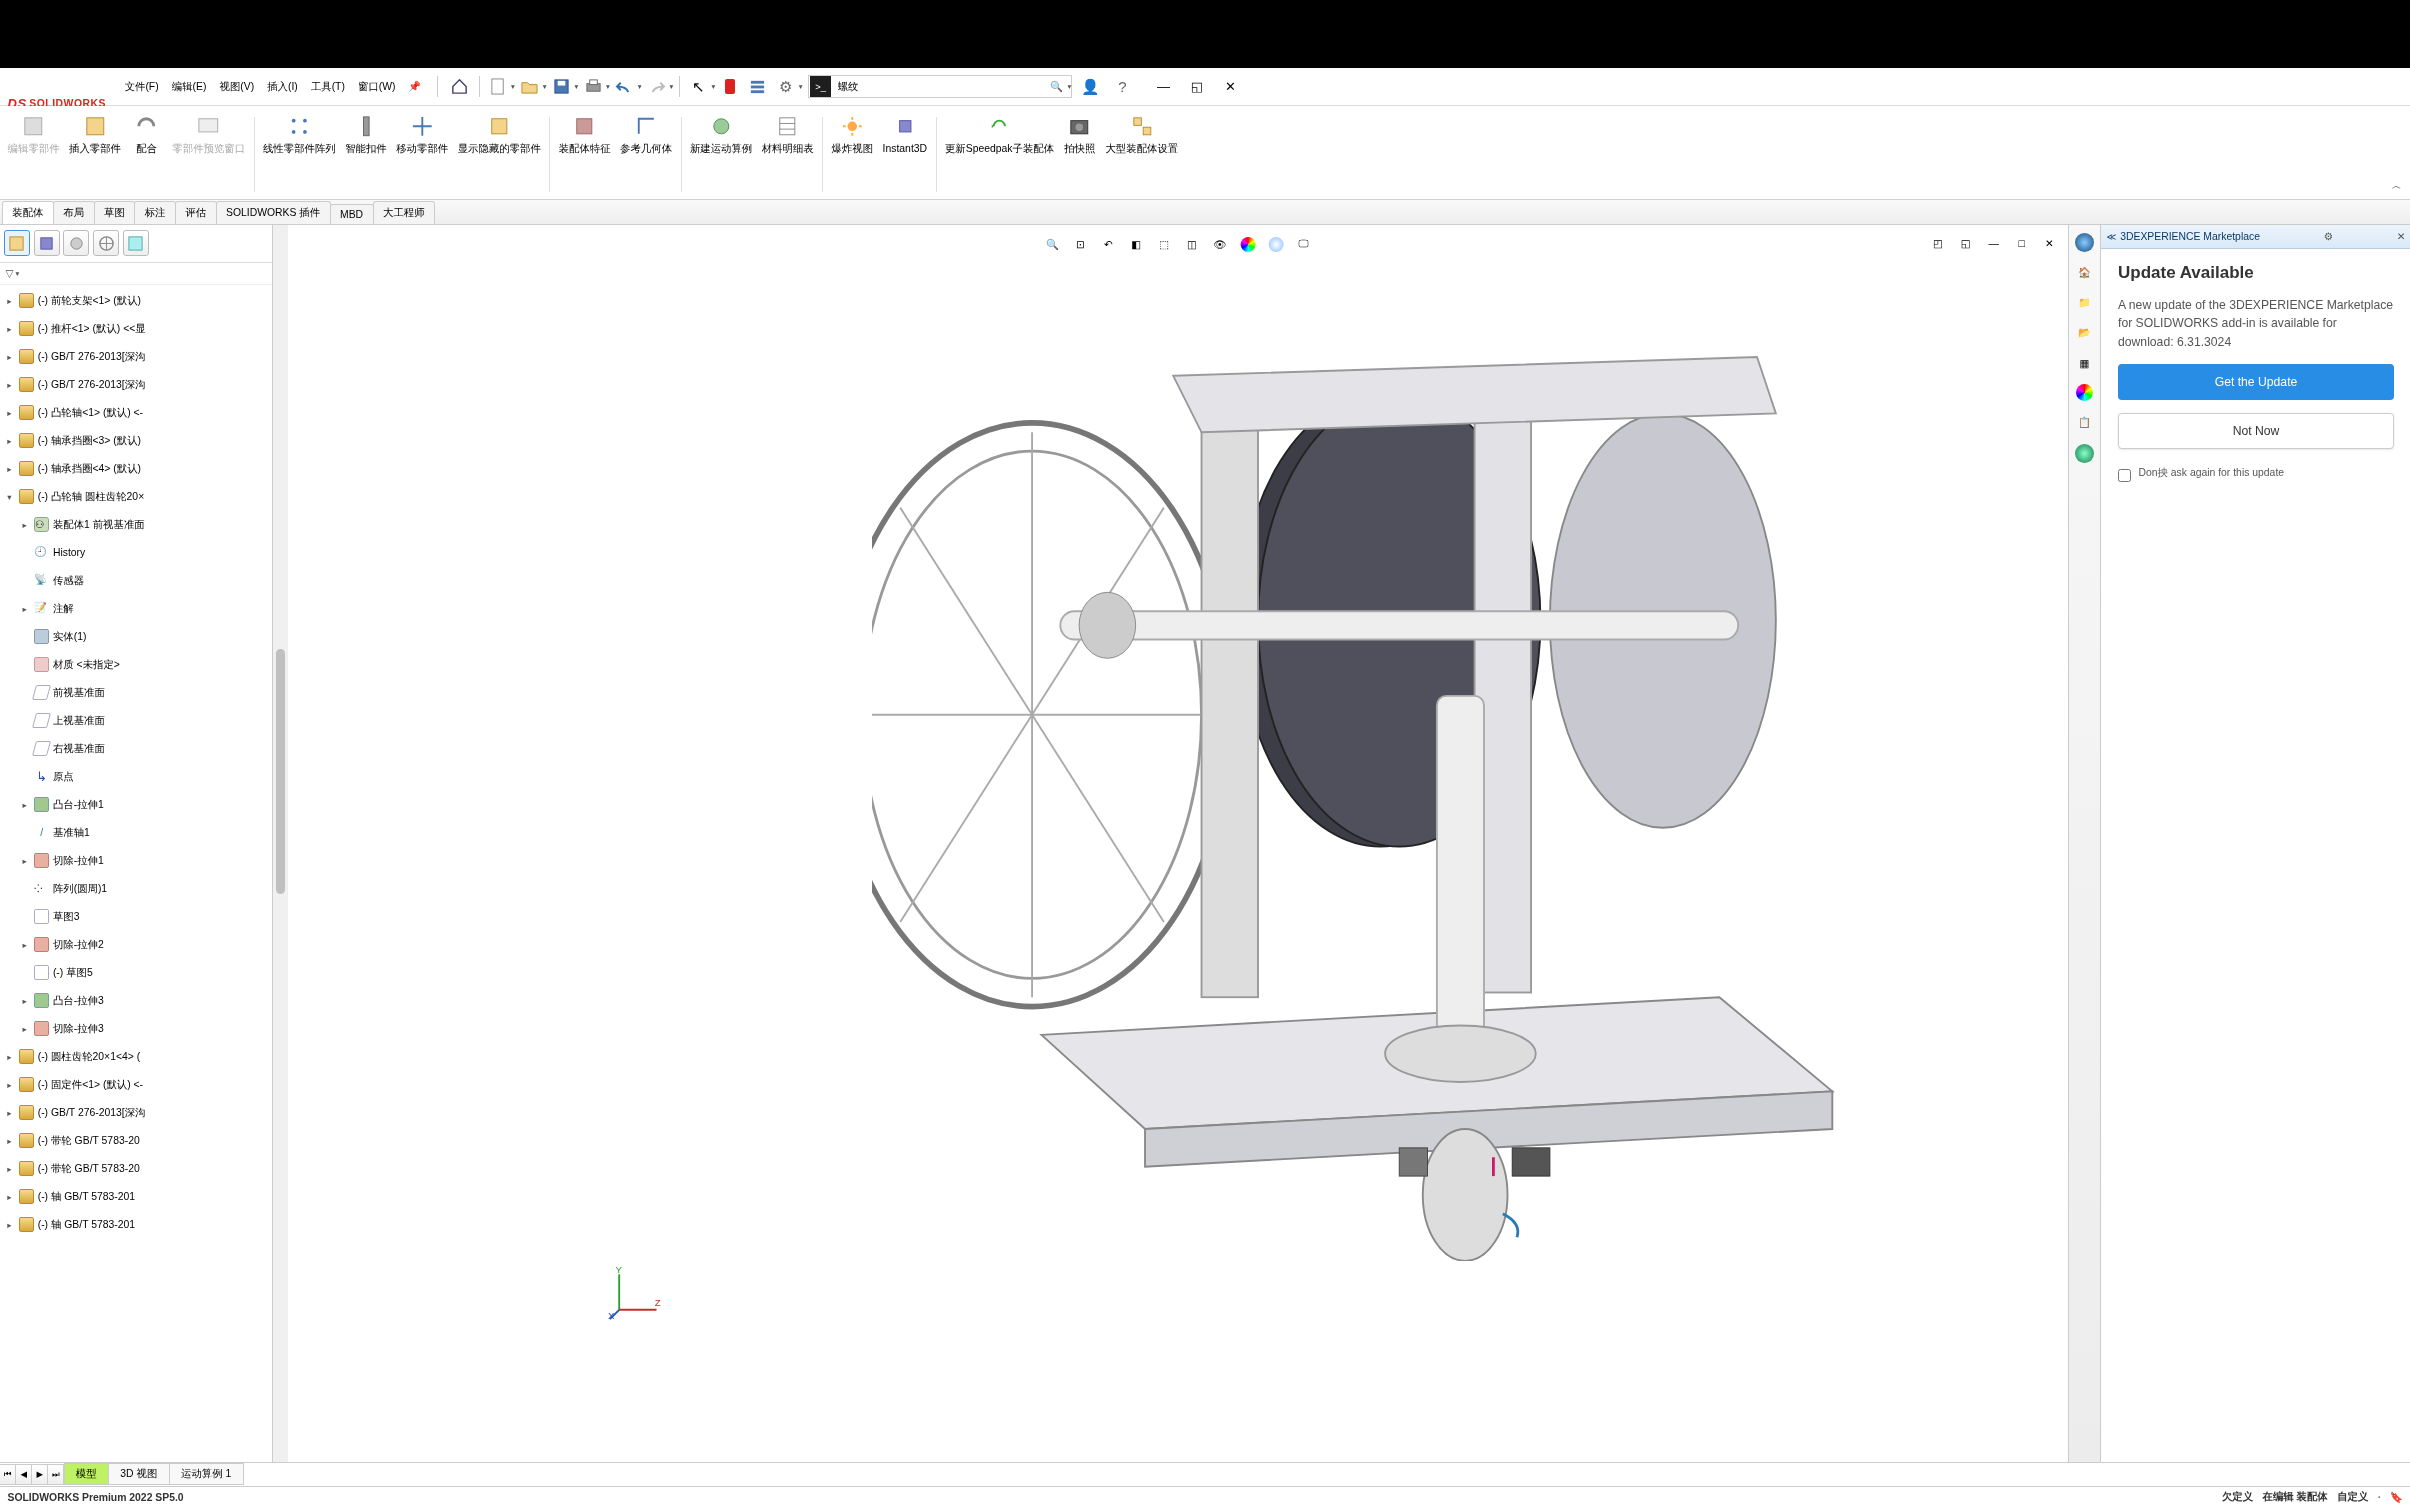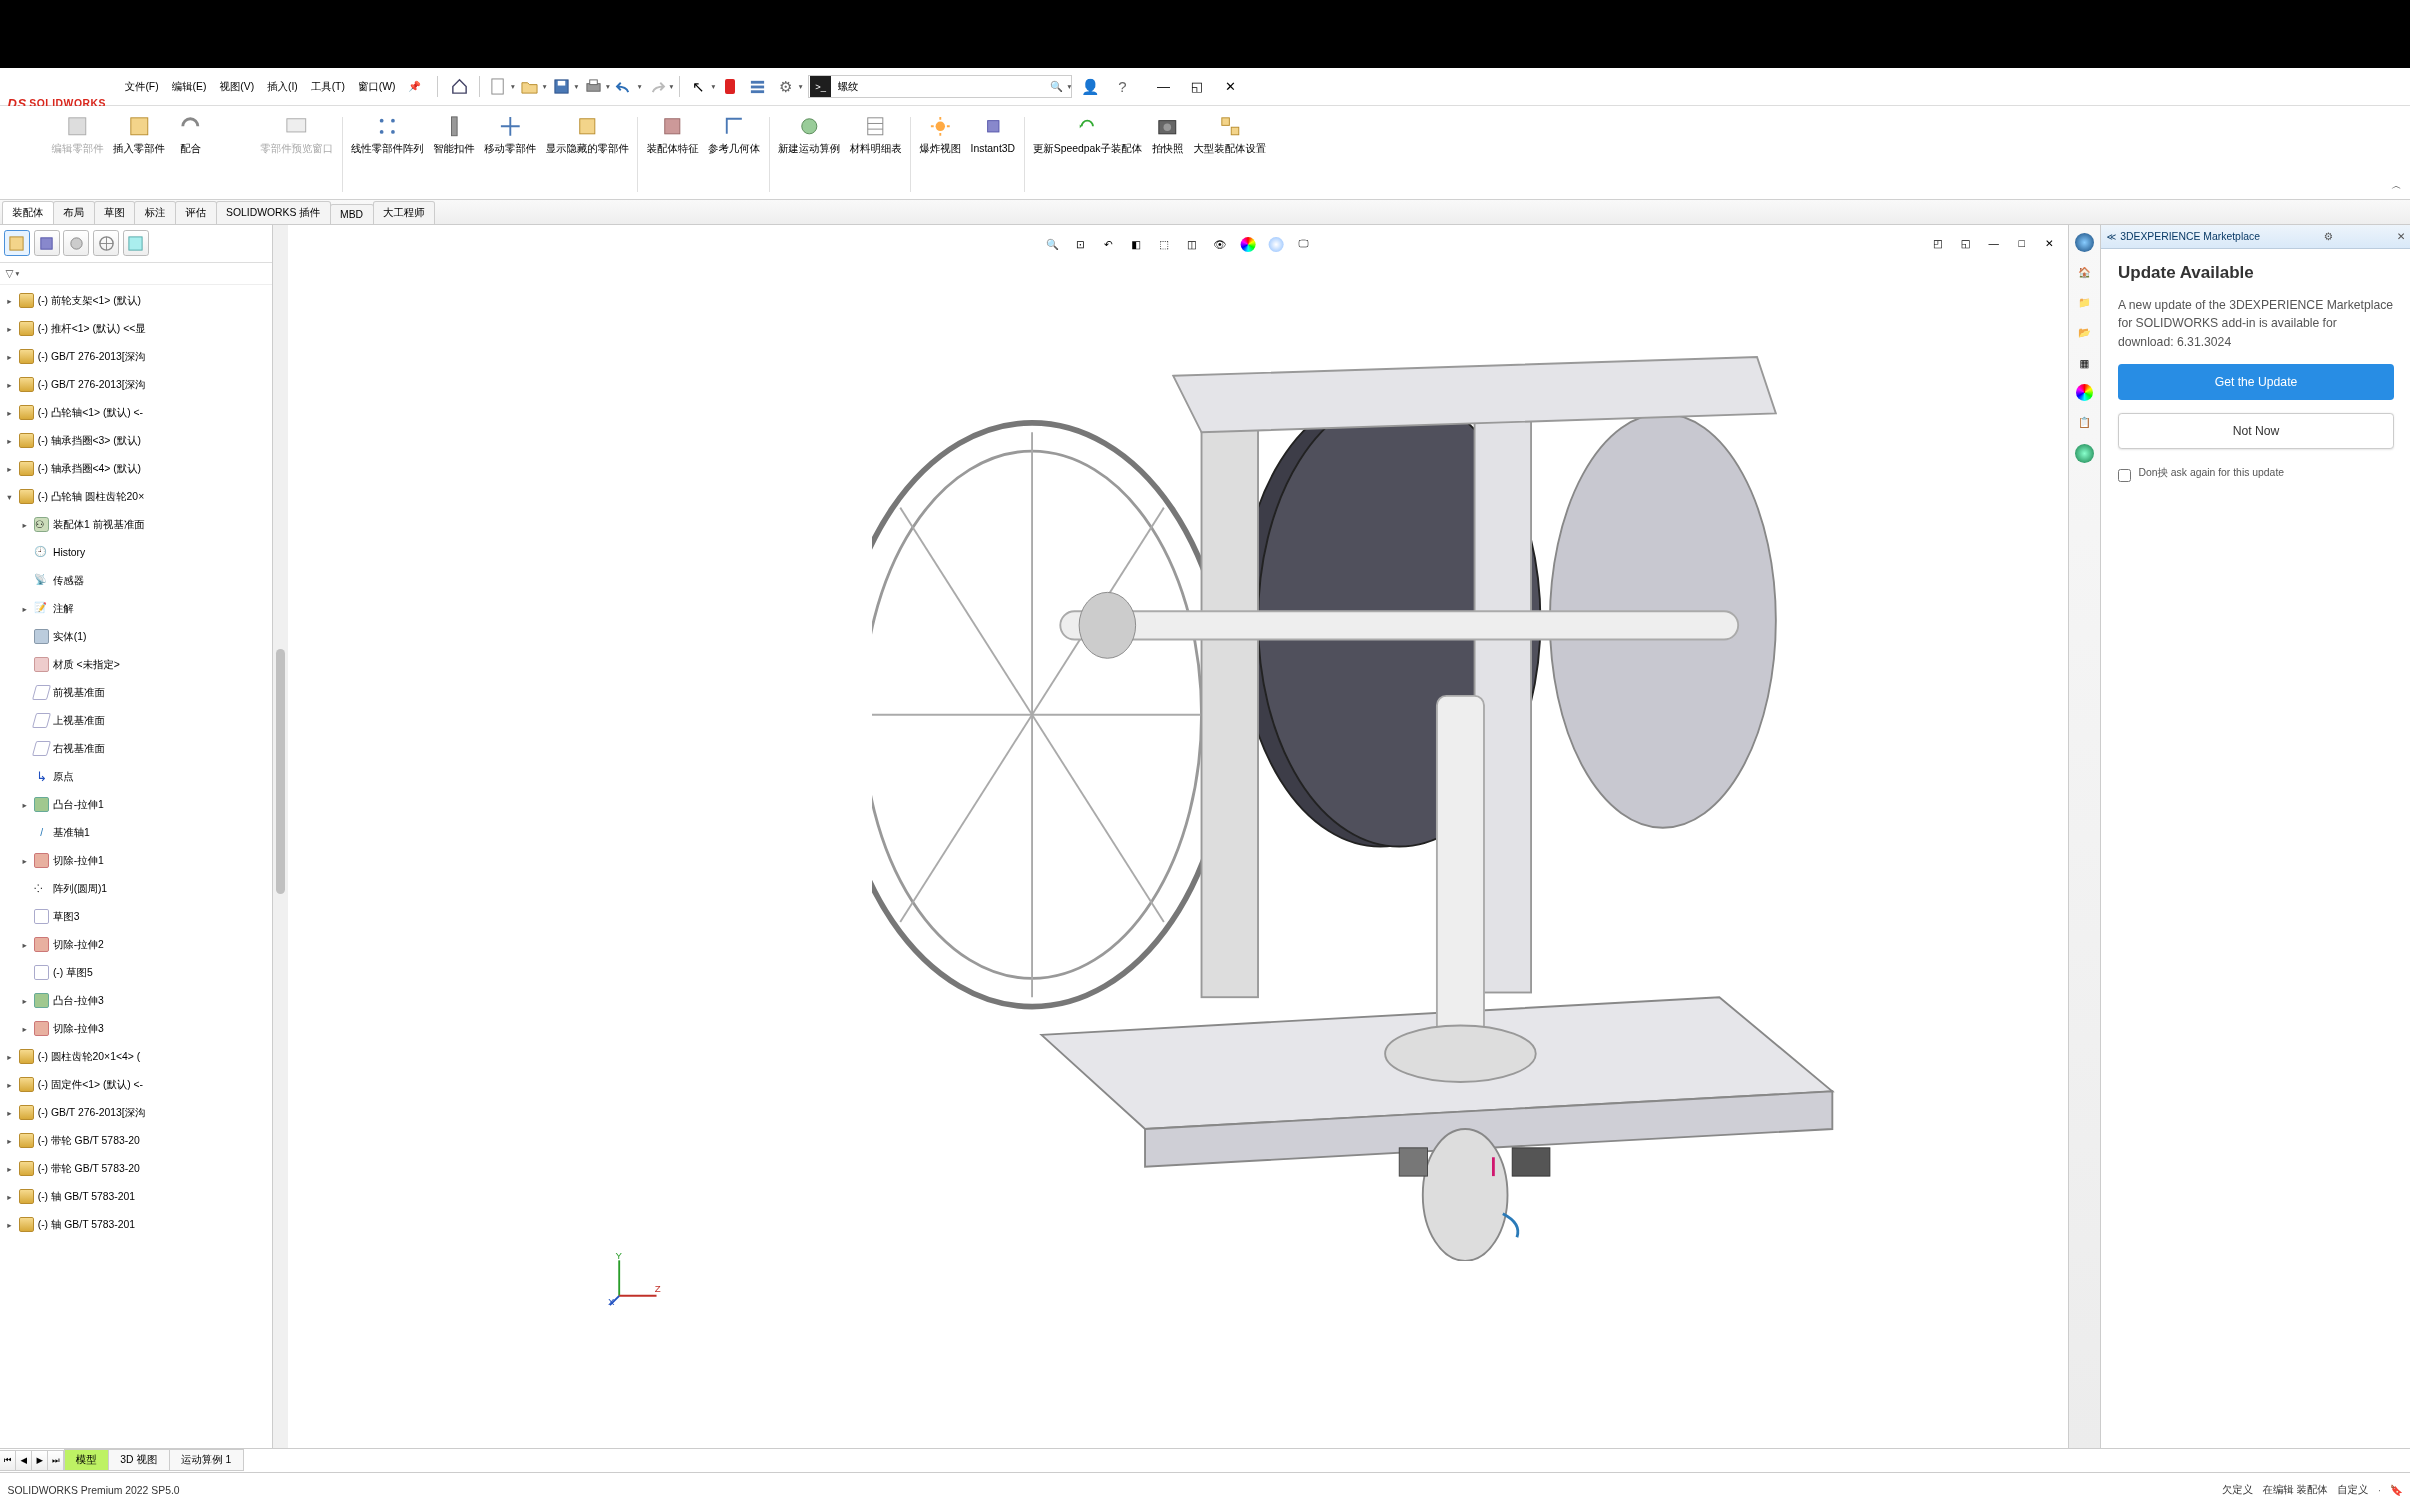--- a/index.html
+++ b/index.html
@@ -16,21 +16,21 @@
 .dd { font-size:7.5px; color:#555; margin-left:-1.9px; }
 .doc-title { flex:1; text-align:center; color:#333; }
 .search-box { display:flex; align-items:center; border:0.9px solid #ccc; height:22.6px; width:264px; }
 .search-box .cmd-icon { width:21px; height:21px; background:#1e1e1e; color:#fff; display:flex; align-items:center; justify-content:center; font-size:9.4px; margin:0.9px; }
 .search-box input { flex:1; border:none; outline:none; padding:0 5.6px; height:100%; }
 .search-box .mag { padding:0 5.6px; color:#777; }
 .win-ctrl { display:flex; gap:7.5px; margin-left:9.4px; }
 .win-ctrl .wc { width:26px; height:26px; display:flex; align-items:center; justify-content:center; cursor:pointer; font-size:13px; }
 .ribbon { height:94px; background:#fff; border-bottom:0.9px solid #d0d0d0; display:flex; align-items:flex-start; padding:3.8px 3.8px 0; gap:1.9px; position:relative; }
 .rb-item { display:flex; flex-direction:column; align-items:center; justify-content:flex-start; padding:3.8px 3.8px; min-width:40px; height:87px; text-align:center; line-height:1.25; cursor:pointer; border-radius:2.8px; }
-.rb-item.dis { color:#aaa;margin-left:44px; }
+.rb-item.dis { color:#aaa; }
 .rb-ic { width:26px; height:26px; margin-bottom:2.8px; display:flex; align-items:center; justify-content:center; }
 .rb-sep { width:0.9px; height:75px; background:#e0e0e0; align-self:center; margin:0 2.8px; }
 .ribbon .chev { position:absolute; right:9.4px; bottom:5.6px; color:#555; cursor:pointer; }
 .tabs { height:24.5px; background:linear-gradient(#f9f9f9,#eee); border-bottom:0.9px solid #ccc; display:flex; align-items:flex-end; padding-left:1.9px; }
 .tab { padding:3.8px 9.4px; border:0.9px solid #ccc; border-bottom:none; background:#f4f4f4; margin-right:-0.9px; cursor:pointer; border-radius:2.8px 2.8px 0 0; }
 .tab.active { background:#fff; }
 .workspace { flex:1; display:flex; min-height:0; }
 .left-col { width:273px; display:flex; flex-direction:column; border-right:0.9px solid #ccc; background:#fff; }
 .left-top { height:38px; display:flex; align-items:center; gap:3.8px; padding:3.8px; border-bottom:0.9px solid #ddd; }
 .left-top .lticon { width:26px; height:26px; border:0.9px solid #bbb; border-radius:2.8px; display:flex; align-items:center; justify-content:center; background:linear-gradient(#fff,#eee); cursor:pointer; }
@@ -60,21 +60,21 @@
 .btn { height:36px; border-radius:3.8px; display:flex; align-items:center; justify-content:center; font-size:12.2px; cursor:pointer; border:0.9px solid transparent; }
 .btn.primary { background:#288de4; color:#fff; }
 .btn.secondary { background:#fff; border-color:#ccc; color:#333; box-shadow:0 0.9px 1.9px rgba(0,0,0,0.1); }
 .chk-row { display:flex; align-items:flex-start; gap:7.5px; font-size:12.2px; color:#555; margin-top:3.8px; }
 .chk-row input { margin-top:3.8px; }
 .bottom-tabs { height:24.5px; background:#fff; border-top:0.9px solid #ccc; display:flex; align-items:center; }
 .bt-nav { display:flex; }
 .bt-nav div { width:17px; height:21px; border:0.9px solid #ccc; margin-left:-0.9px; display:flex; align-items:center; justify-content:center; background:linear-gradient(#fff,#eee); font-size:8.5px; cursor:pointer; }
 .bt-tab { padding:2.8px 11.3px; border:0.9px solid #ccc; margin-left:-0.9px; background:#f8f8f8; cursor:pointer; font-size:10.4px; }
 .bt-tab.active { background:#bef264; }
-.status { height:35px; background:#fff; border-top:0.9px solid #ccc; display:flex; align-items:center; padding:0 7.5px; font-size:10.4px; color:#333; }
+.status { height:21px; background:#fff; border-top:0.9px solid #ccc; display:flex; align-items:center; padding:0 7.5px; font-size:10.4px; color:#333;font-weight:bold; }
 .status .sp { margin-left:auto; display:flex; gap:9.4px; align-items:center; }
 svg { display:block; }
 </style>
 </head>
 <body>
 
 <div class="app">
 
   <div class="titlebar">
     <div class="logo">

